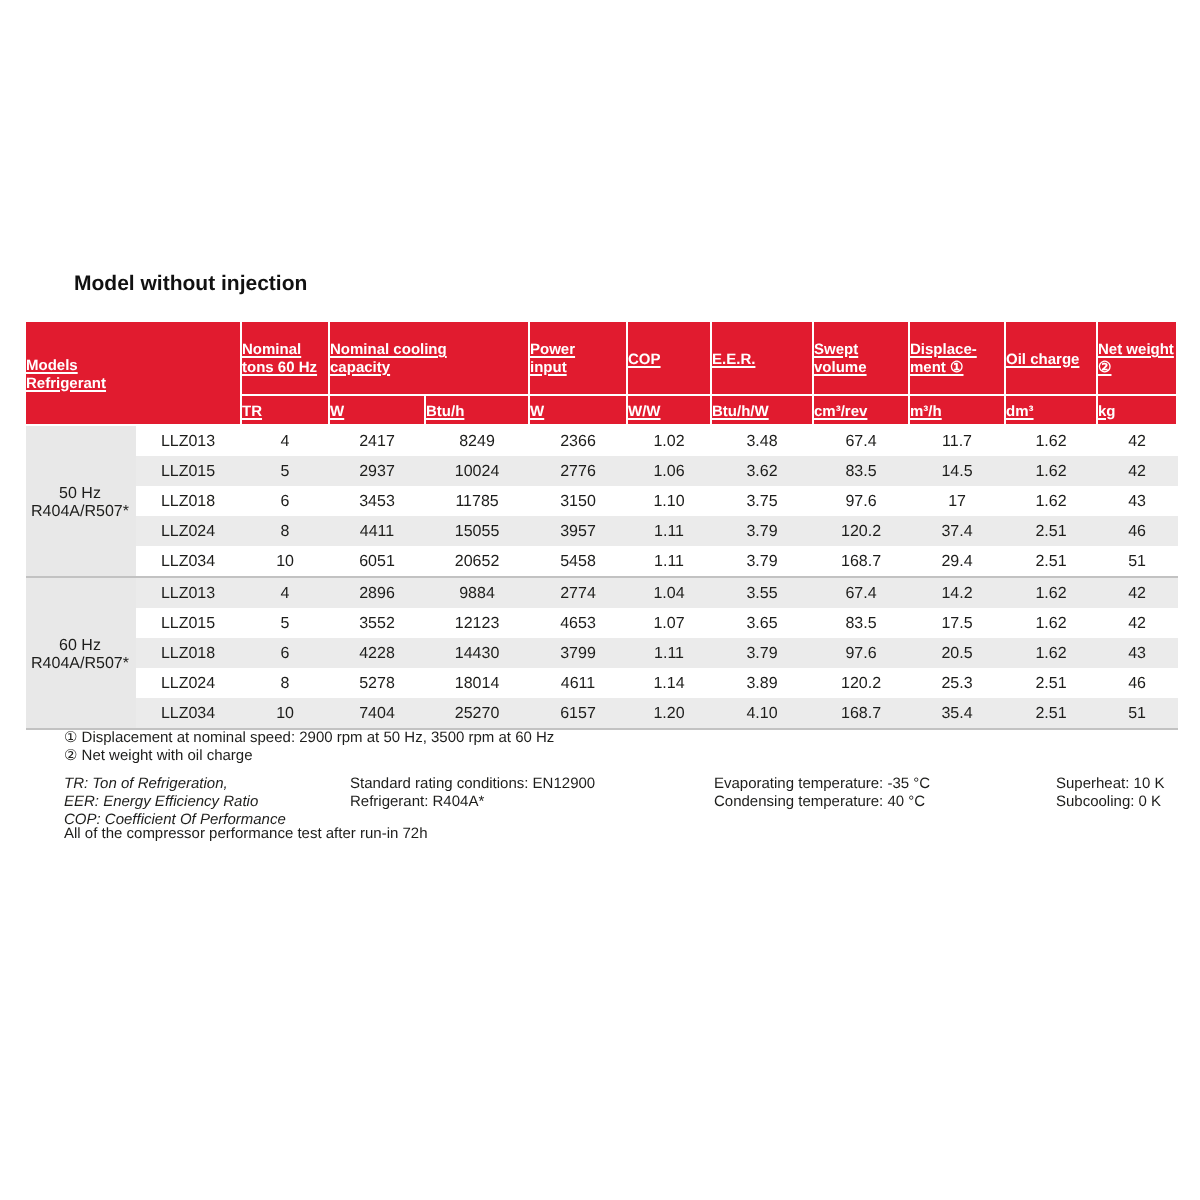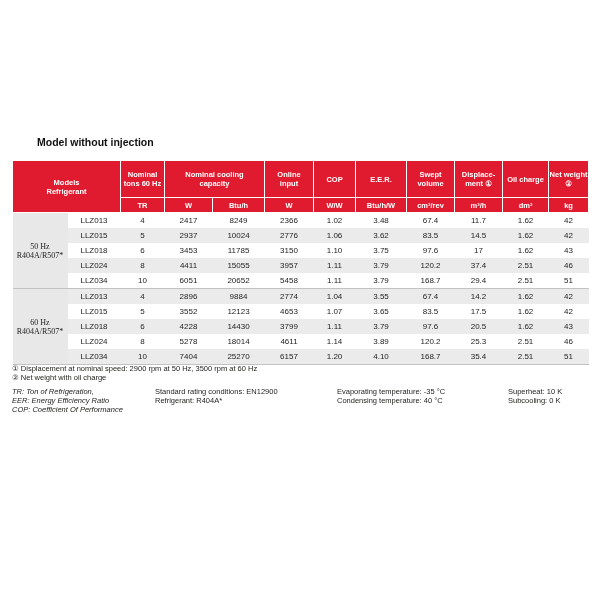--- a/index.html
+++ b/index.html
@@ -3,31 +3,31 @@
 <meta charset="utf-8">
 <style>
   html,body{margin:0;padding:0;background:#fff;}
   .page{position:relative;width:600px;height:600px;background:#ffffff;overflow:hidden;
         font-family:"Liberation Sans",sans-serif;color:#1d1d1b;}
   .content{position:absolute;left:12px;top:136px;width:576px;}
   .title{position:absolute;left:25px;top:0;font-size:10.5px;font-weight:bold;color:#111;}
   table.perf{position:absolute;left:0;top:24px;width:576px;border-collapse:collapse;
              table-layout:fixed;border-bottom:1px solid #c2c2c2;}
   table.perf thead th{background:#e11b2f;color:#fff;font-weight:bold;font-size:7.5px;
-             border:1px solid #fff;white-space:pre-line;text-align:center;
-             vertical-align:middle;padding:0;line-height:9px;}
+             border:1px solid #fff;white-space:pre-line;text-align:left;
+             vertical-align:middle;padding:0;line-height:9px;text-decoration:underline;}
   tr.main-h th{height:36px;}
   tr.units-h th{height:14px;}
   table.perf tbody td{height:15px;font-size:8px;text-align:center;vertical-align:middle;
              padding:0;color:#1d1d1b;}
   tbody tr.stripe td{background:#ebebeb;}
   tbody td.group-cell{background:#e8e8e8 !important;white-space:pre-line;font-size:7.5px;
-             line-height:9px;font-family:Liberation Serif, serif;}
+             line-height:9px;}
   tbody tr.group-sep-row td{border-top:1px solid #c2c2c2;}
-  .fn{position:absolute;font-size:7.5px;line-height:9px;color:#1d1d1b;}
+  .fn{position:absolute;font-size:7.5px;line-height:9px;color:#1d1d1b;margin-left:20px;}
   .notes{left:0;top:228px;}
   .cond{top:251px;}
   .cond.c1{left:0;font-style:italic;}
   .cond.c2{left:143px;}
   .cond.c3{left:325px;}
   .cond.c4{left:496px;}
   .bottom{left:0;top:276px;}
 </style>
 </head>
 <body>
@@ -53,21 +53,21 @@
           <col style="width:40px">
       </colgroup>
       <thead>
         <tr class="main-h">
           <th colspan="2" rowspan="2">Models
 Refrigerant</th>
           <th>Nominal
 tons 60 Hz</th>
           <th colspan="2">Nominal cooling
 capacity</th>
-          <th>Online
+          <th>Power
 input</th>
           <th>COP</th>
           <th>E.E.R.</th>
           <th>Swept
 volume</th>
           <th>Displace-
 ment ①</th>
           <th>Oil charge</th>
           <th>Net weight
 ②</th>
@@ -240,16 +240,17 @@
     <div class="fn cond c3">
       <div>Evaporating temperature: -35 °C</div>
       <div>Condensing temperature: 40 °C</div>
     </div>
     <div class="fn cond c4">
       <div>Superheat: 10 K</div>
       <div>Subcooling: 0 K</div>
     </div>
 
     <div class="fn bottom">
+      <div>All of the compressor performance test after run-in 72h</div>
     </div>
 
   </div>
 </div>
 
 </body></html>

